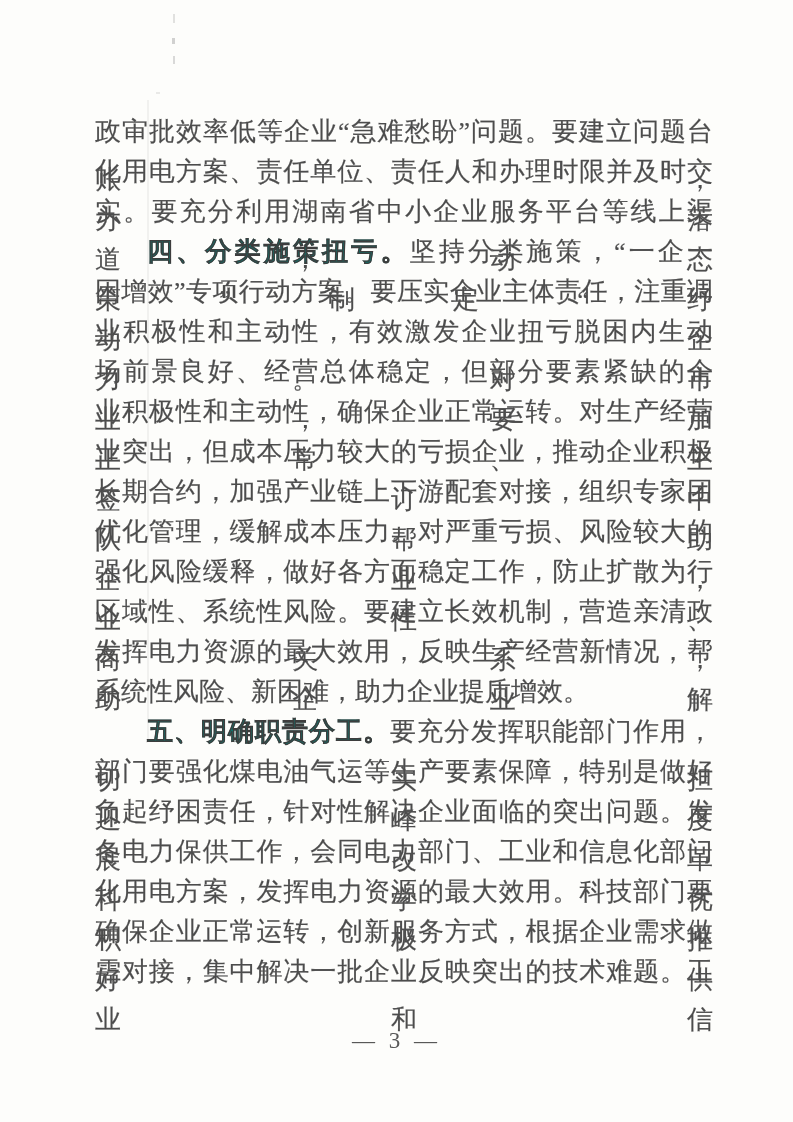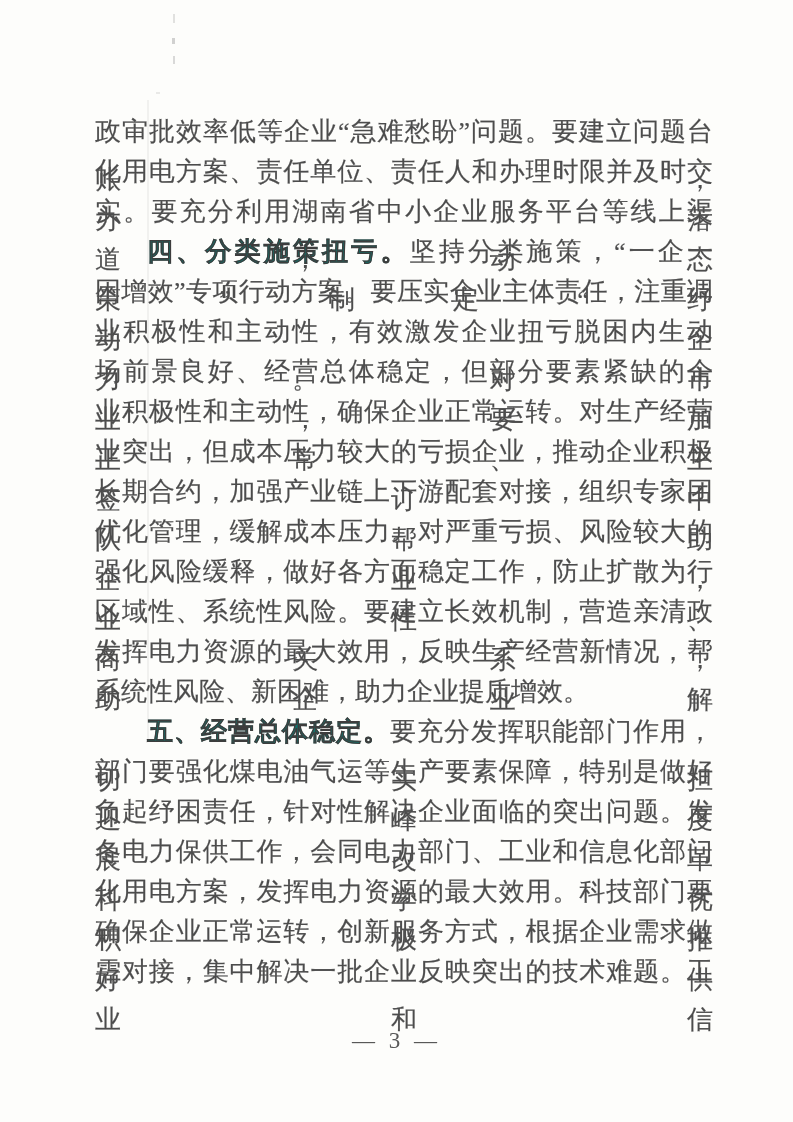--- a/index.html
+++ b/index.html
@@ -91,21 +91,21 @@
       <div class="line just"><span class="seg">业积极性和主动性，有效激发企业扭亏脱困内生动力。对市</span></div>
       <div class="line just"><span class="seg">场前景良好、经营总体稳定，但部分要素紧缺的企业，要加</span></div>
       <div class="line just"><span class="seg">业积极性和主动性，确保企业正常运转。对生产经营正常、主</span></div>
       <div class="line just"><span class="seg">业突出，但成本压力较大的亏损企业，推动企业积极签订中</span></div>
       <div class="line just"><span class="seg">长期合约，加强产业链上下游配套对接，组织专家团队帮助</span></div>
       <div class="line just"><span class="seg">优化管理，缓解成本压力。对严重亏损、风险较大的企业，</span></div>
       <div class="line just"><span class="seg">强化风险缓释，做好各方面稳定工作，防止扩散为行业性、</span></div>
       <div class="line just"><span class="seg">区域性、系统性风险。要建立长效机制，营造亲清政商关系，</span></div>
       <div class="line just"><span class="seg">发挥电力资源的最大效用，反映生产经营新情况，帮助企业解</span></div>
       <div class="line"><span class="seg">系统性风险、新困难，助力企业提质增效。</span></div>
-      <div class="line just indent"><span class="seg bold">五、经营总体稳定。</span><span class="seg">要充分发挥职能部门作用，切实担</span></div>
+      <div class="line just indent"><span class="seg bold">五、明确职责分工。</span><span class="seg">要充分发挥职能部门作用，切实担</span></div>
       <div class="line just"><span class="seg">部门要强化煤电油气运等生产要素保障，特别是做好迎峰度</span></div>
       <div class="line just"><span class="seg">负起纾困责任，针对性解决企业面临的突出问题。发展改革</span></div>
       <div class="line just"><span class="seg">冬电力保供工作，会同电力部门、工业和信息化部门科学优</span></div>
       <div class="line just"><span class="seg">化用电方案，发挥电力资源的最大效用。科技部门要积极推</span></div>
       <div class="line just"><span class="seg">确保企业正常运转，创新服务方式，根据企业需求做好供</span></div>
       <div class="line just"><span class="seg">需对接，集中解决一批企业反映突出的技术难题。工业和信</span></div>
     </div>
 
   <div class="page-number">— 3 —</div>
 </div>

